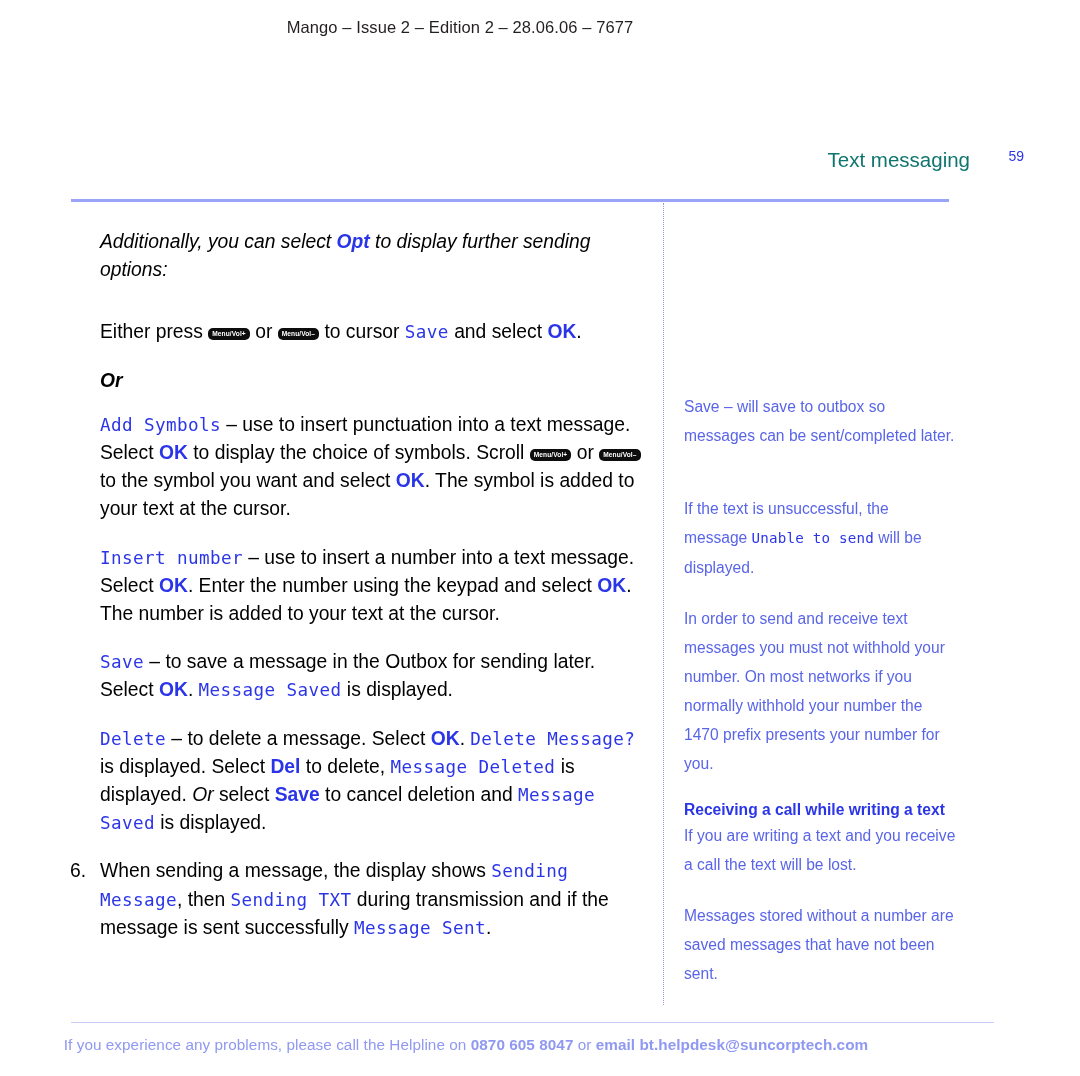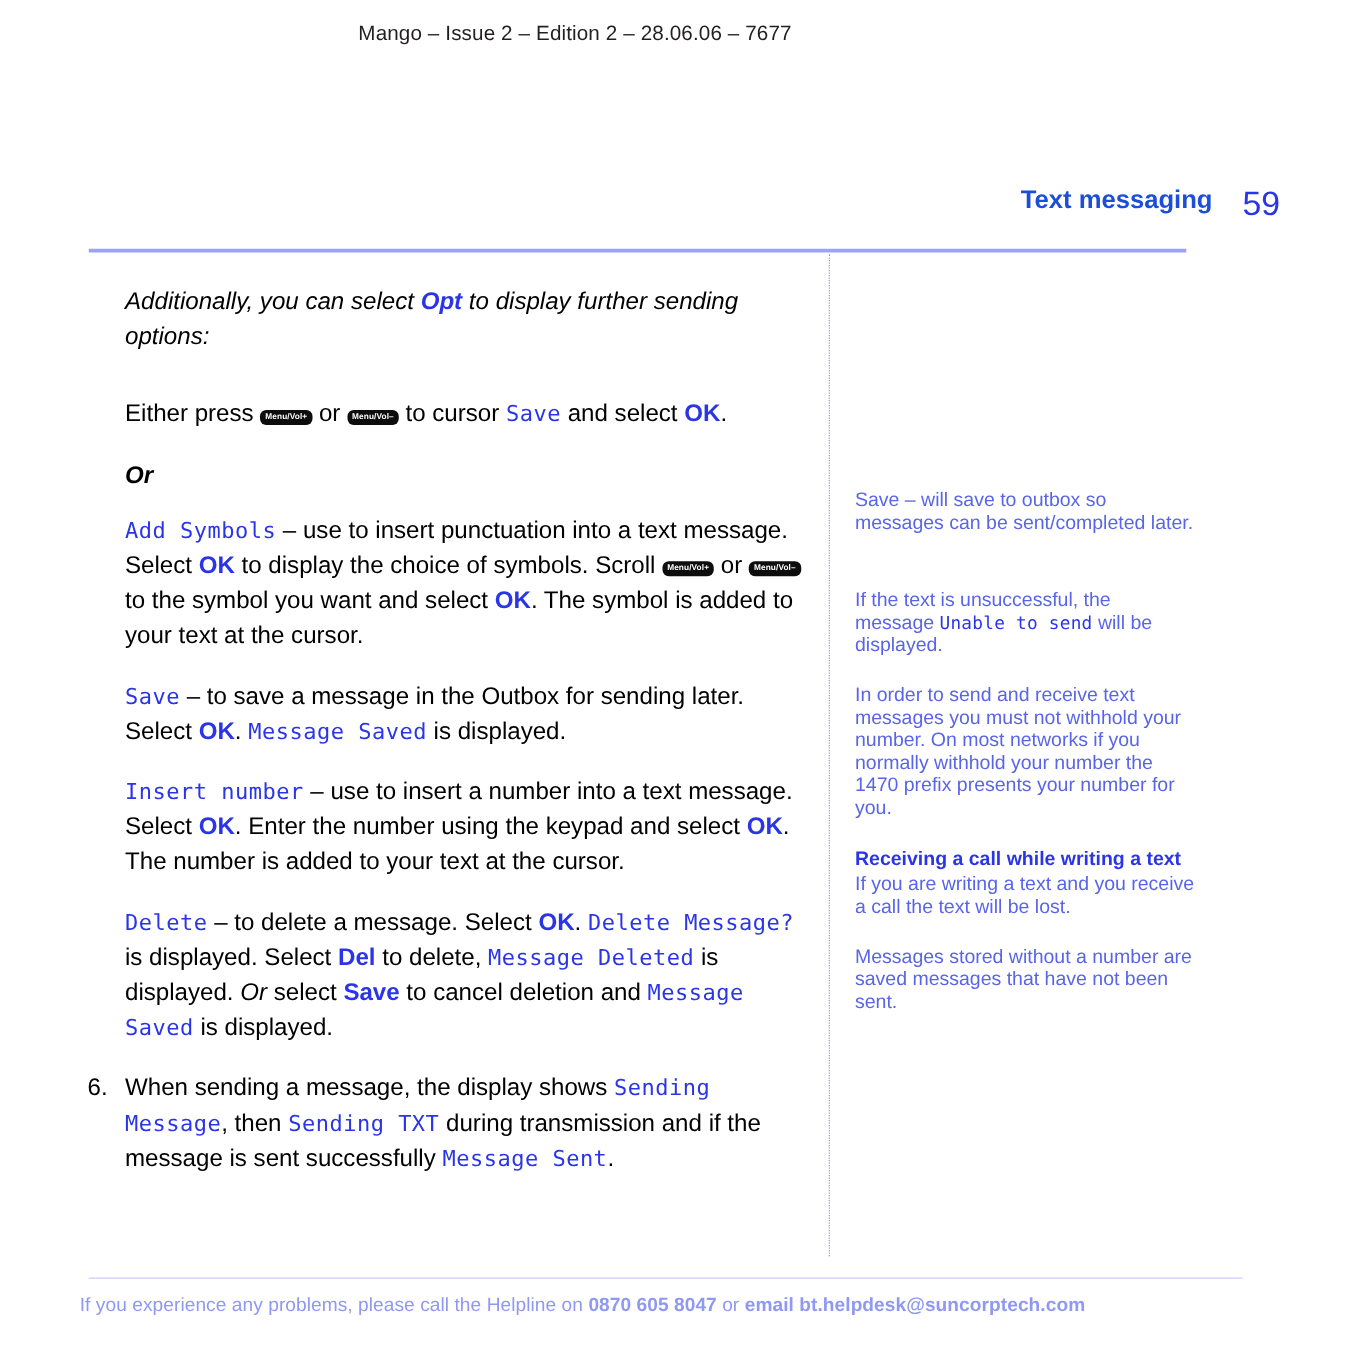--- a/index.html
+++ b/index.html
@@ -34,29 +34,29 @@
     top: 148px;
     left: 0;
     width: 1080px;
     height: 34px;
   }
   .page-title {
     position: absolute;
     right: 110px;
     top: 0;
     font-size: 20.5px;
-    color: #1d4ed8;
-    font-weight: 700;
+    color: #0f766e;
+    font-weight: 400;
     white-space: nowrap;
   }
   .folio {
     position: absolute;
     right: 56px;
     top: 0;
-    font-size: 27px;
+    font-size: 14px;
     color: #2b35e8;
     margin-left: 48px;
   }
 
   
   .rule-top {
     position: absolute;
     top: 199px;
     left: 71px;
     width: 878px;
@@ -162,21 +162,21 @@
     line-height: 1;
     letter-spacing: 0.1px;
     vertical-align: 2px;
     white-space: nowrap;
   }
 
   
   .col-side p {
     margin: 0 0 22px 0;
     font-size: 15.6px;
-    line-height: 18px;
+    line-height: 29px;
     color: #5965e8;
   }
   .col-side p.gap-lg { margin-bottom: 44px; }
   .col-side h4 {
     margin: 16px 0 1px 0;
     font-size: 15.6px;
     line-height: 20.2px;
     color: #2b35e8;
     font-weight: bold;
   }
@@ -210,23 +210,23 @@
 <div class="col-main">
 
   <p class="intro"><span>Additionally, you can select </span><span class="ui">Opt</span><span> to display further sending options:</span></p>
 
   <p><span>Either press </span><span class="key">Menu/Vol+</span><span> or </span><span class="key">Menu/Vol–</span><span> to cursor </span><span class="lcd">Save</span><span> and select </span><span class="ui">OK</span><span>.</span></p>
 
   <p class="or-line">Or</p>
 
   <p><span class="lcd">Add Symbols</span><span> – use to insert punctuation into a text message. Select </span><span class="ui">OK</span><span> to display the choice of symbols. Scroll </span><span class="key">Menu/Vol+</span><span> or </span><span class="key">Menu/Vol–</span><span> to the symbol you want and select </span><span class="ui">OK</span><span>. The symbol is added to your text at the cursor.</span></p>
 
+  <p><span class="lcd">Insert number</span><span> – use to insert a number into a text message. Select </span><span class="ui">OK</span><span>. Enter the number using the keypad and select </span><span class="ui">OK</span><span>. The number is added to your text at the cursor.</span></p>
+
   <p><span class="lcd">Save</span><span> – to save a message in the Outbox for sending later. Select </span><span class="ui">OK</span><span>. </span><span class="lcd">Message Saved</span><span> is displayed.</span></p>
-
-  <p><span class="lcd">Insert number</span><span> – use to insert a number into a text message. Select </span><span class="ui">OK</span><span>. Enter the number using the keypad and select </span><span class="ui">OK</span><span>. The number is added to your text at the cursor.</span></p>
 
   <p><span class="lcd">Delete</span><span> – to delete a message. Select </span><span class="ui">OK</span><span>. </span><span class="lcd">Delete Message?</span><span> is displayed. Select </span><span class="ui">Del</span><span> to delete, </span><span class="lcd">Message Deleted</span><span> is displayed. </span><span class="it">Or</span><span> select </span><span class="ui">Save</span><span> to cancel deletion and </span><span class="lcd">Message Saved</span><span> is displayed.</span></p>
 
   <div class="numitem">
     <span class="num">6.</span><span>When sending a message, the display shows </span><span class="lcd">Sending Message</span><span>, then </span><span class="lcd">Sending TXT</span><span> during transmission and if the message is sent successfully </span><span class="lcd">Message Sent</span><span>.</span>
   </div>
 
 </div>
 
 <div class="col-side">

